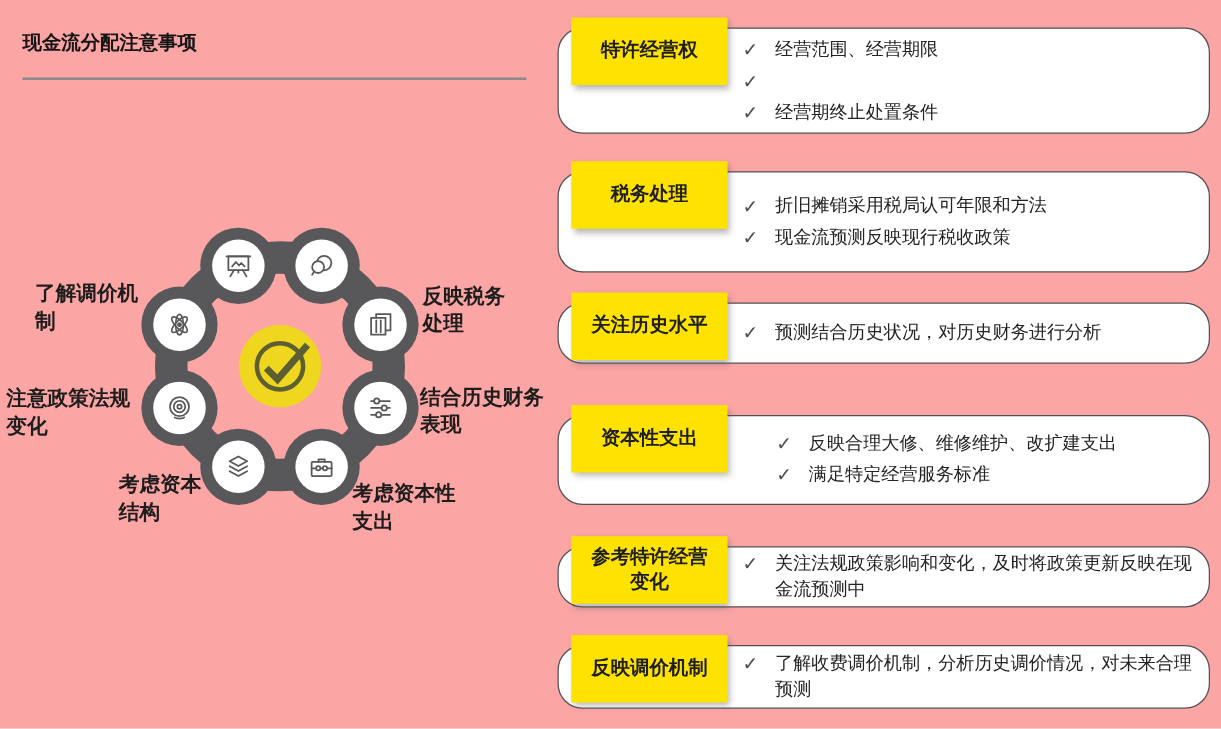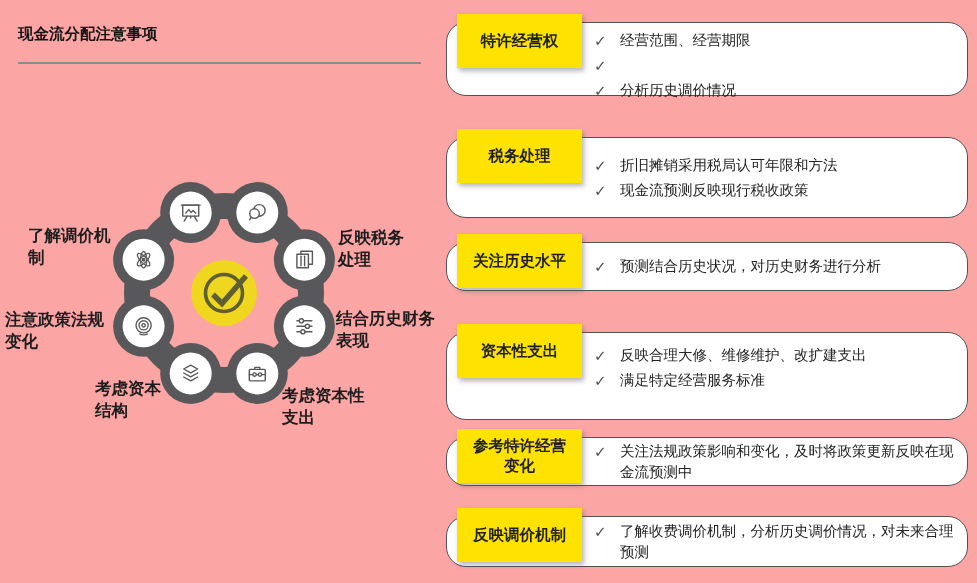--- a/index.html
+++ b/index.html
@@ -18,24 +18,24 @@
   .nl1 { left:258px; top:146px; }
   .nl2 { left:338px; top:226px; }
   .nl3 { left:336px; top:307px; }
   .nl4 { left:282px; top:384px; }
   .nl5 { left:95px;  top:377px; }
   .nl6 { left:5px;   top:308px; }
   .nl7 { left:28px;  top:224px; }
 
   .info-box { position:absolute; left:446px; width:522px; background:#fff;
               border:1.6px solid #515156; border-radius:20px; }
-  .b1 { top:22px;  height:74px; }
+  .b1 { top:22px;  height:85px; }
   .b2 { top:137px; height:81px; }
   .b3 { top:242px; height:49px; }
-  .b4 { top:332px; height:88px; }
+  .b4 { top:332px; height:72px;padding-left:27px; }
   .b5 { top:437px; height:49px; }
   .b6 { top:516px; height:51px; }
 
   .box-label { position:absolute; left:10px; top:-9px; width:125px; min-height:54px;
                background:#FFE300; display:flex; align-items:center; justify-content:center;
                text-align:center; font-size:15.5px; font-weight:bold; color:#1f1f1f;
                line-height:20px; white-space:pre-line; padding:4px 2px;
                box-shadow:2px 3px 5px rgba(90,90,90,.45); }
 
   .items { list-style:none; margin:0; padding:5px 10px 2px 147px; }
@@ -159,21 +159,21 @@
     <ul class="items">
       <li>
           <span class="check">✓</span>
           <span>经营范围、经营期限</span>
         </li>
       <li>
           <span class="check">✓</span>
         </li>
       <li>
           <span class="check">✓</span>
-          <span>分析历史调价情况</span>
+          <span>经营期终止处置条件</span>
         </li>
     </ul>
   </div>
 
   <div class="info-box b2">
     <div class="box-label">税务处理</div>
     <ul class="items">
       <li>
           <span class="check">✓</span>
           <span>折旧摊销采用税局认可年限和方法</span>

